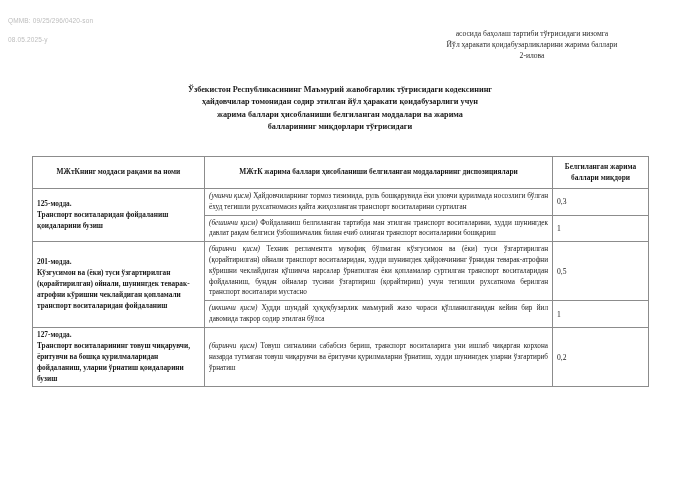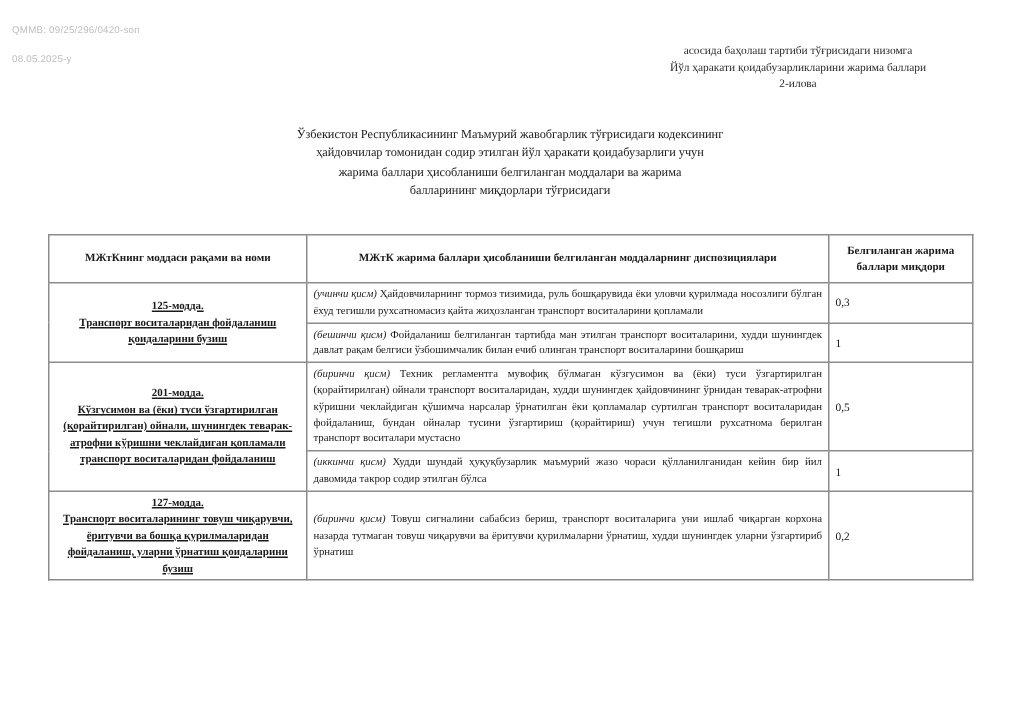--- a/index.html
+++ b/index.html
@@ -45,21 +45,21 @@
   .annex span { display: block; }
 
   
   .doc-title {
     position: absolute;
     top: 84px;
     left: 142px;
     width: 396px;
     text-align: center;
     font-size: 8.2px;
-    font-weight: normal;
+    font-weight: bold;
     line-height: 1.52;
     color: #1a1a1a;
   }
   .doc-title span { display: block; }
   .doc-title .jadval {
     margin-top: 1px;
     letter-spacing: 0.6px;
   }
 
   
@@ -83,27 +83,26 @@
     text-align: center;
     line-height: 1.42;
     padding: 5px 4px;
     color: #1a1a1a;
   }
   .col-article { width: 172px; }
   .col-disp    { width: 348px; }
   .col-score   { width: 96px; }
 
   td.article {
-    text-align: center;
+    text-align: left;
     font-size: 7.3px;
     font-weight: bold;
     line-height: 1.5;
     color: #1a1a1a;
     padding: 4px 6px;
-    text-decoration: underline;
   }
   td.article .art-no { display: block; }
   td.article .art-name { display: block; }
 
   td.disposition {
     text-align: justify;
     text-justify: inter-word;
     font-size: 7.2px;
     line-height: 1.5;
     color: #1a1a1a;
@@ -152,21 +151,21 @@
       <th>МЖтК жарима баллари ҳисобланиши белгиланган моддаларнинг диспозициялари</th>
       <th>Белгиланган жарима баллари миқдори</th>
     </tr>
   </thead>
   <tbody id="table-body">
       <tr>
         <td class="article" rowspan="2">
           <span class="art-no">125-модда.</span>
           <span class="art-name">Транспорт воситаларидан фойдаланиш қоидаларини бузиш</span>
         </td>
-        <td class="disposition"><span class="part">(учинчи қисм)</span><span> Ҳайдовчиларнинг тормоз тизимида, руль бошқарувида ёки уловчи қурилмада носозлиги бўлган ёхуд тегишли рухсатномасиз қайта жиҳозланган транспорт воситаларини қопламали</span></td>
+        <td class="disposition"><span class="part">(учинчи қисм)</span><span> Ҳайдовчиларнинг тормоз тизимида, руль бошқарувида ёки уловчи қурилмада носозлиги бўлган ёхуд тегишли рухсатномасиз қайта жиҳозланган транспорт воситаларини суртилган</span></td>
         <td class="score">0,3</td>
       </tr>
       <tr>
         <td class="disposition"><span class="part">(бешинчи қисм)</span><span> Фойдаланиш белгиланган тартибда ман этилган транспорт воситаларини, худди шунингдек давлат рақам белгиси ўзбошимчалик билан ечиб олинган транспорт воситаларини бошқариш</span></td>
         <td class="score">1</td>
       </tr>
       <tr>
         <td class="article" rowspan="2">
           <span class="art-no">201-модда.</span>
           <span class="art-name">Кўзгусимон ва (ёки) туси ўзгартирилган (қорайтирилган) ойнали, шунингдек теварак-атрофни кўришни чеклайдиган қопламали транспорт воситаларидан фойдаланиш</span>

